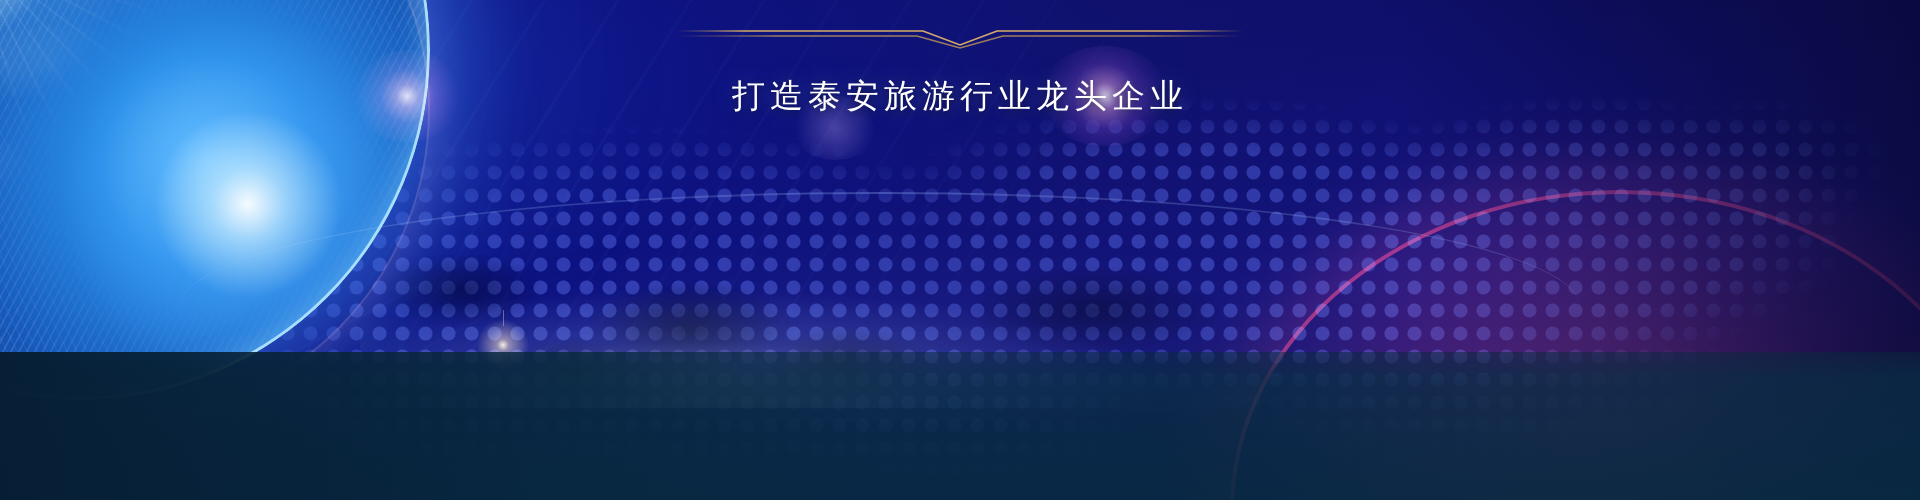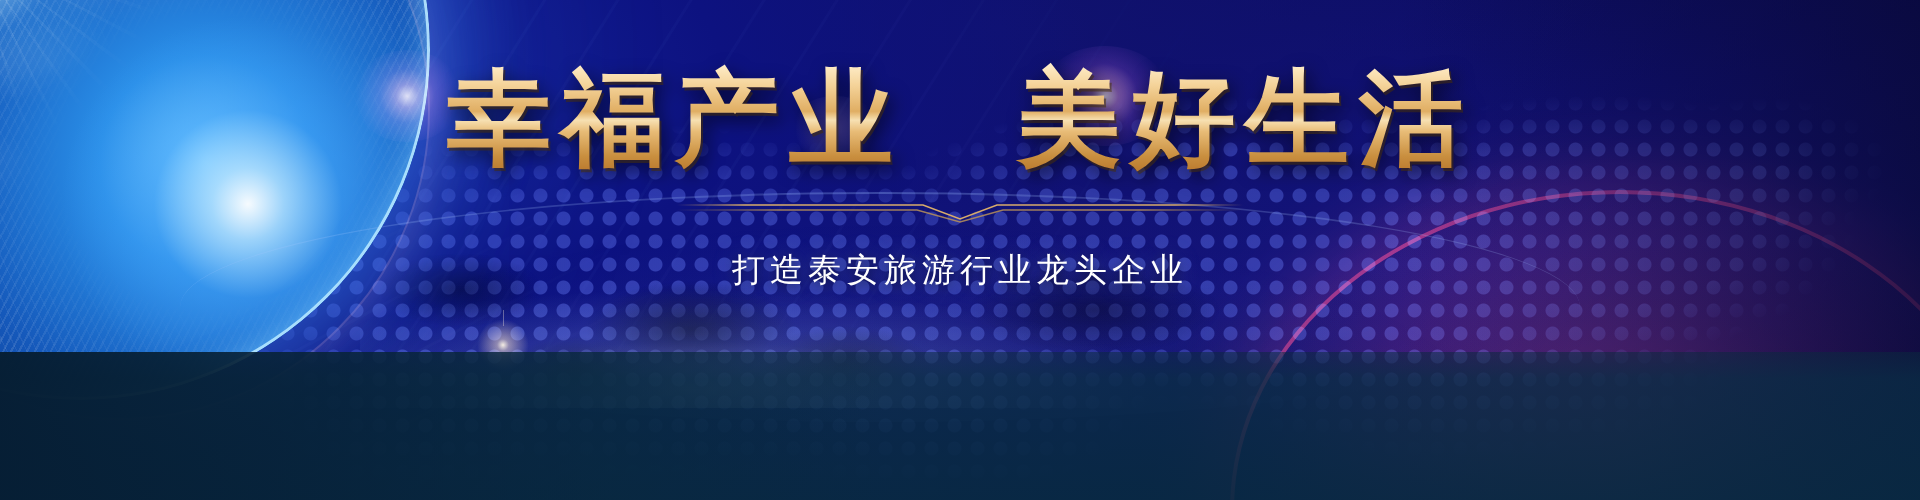--- a/index.html
+++ b/index.html
@@ -422,21 +422,20 @@
       </g>
     </svg>
   </div>
   <div class="city-star"></div>
 
   <div class="bottom-band"></div>
   <div class="bottom-band-left"></div>
 
   <div class="content">
 
-    <h1 class="headline">幸福产业　美好生活</h1>
 
     <div class="divider">
       <svg viewBox="0 0 566 22" preserveAspectRatio="none" aria-hidden="true">
         <defs>
           <linearGradient id="dvFade" x1="0" y1="0" x2="1" y2="0">
             <stop offset="0%" stop-color="#c79a5a" stop-opacity="0"></stop>
             <stop offset="12%" stop-color="#d8ab6a" stop-opacity="1"></stop>
             <stop offset="88%" stop-color="#d8ab6a" stop-opacity="1"></stop>
             <stop offset="100%" stop-color="#c79a5a" stop-opacity="0"></stop>
           </linearGradient>

